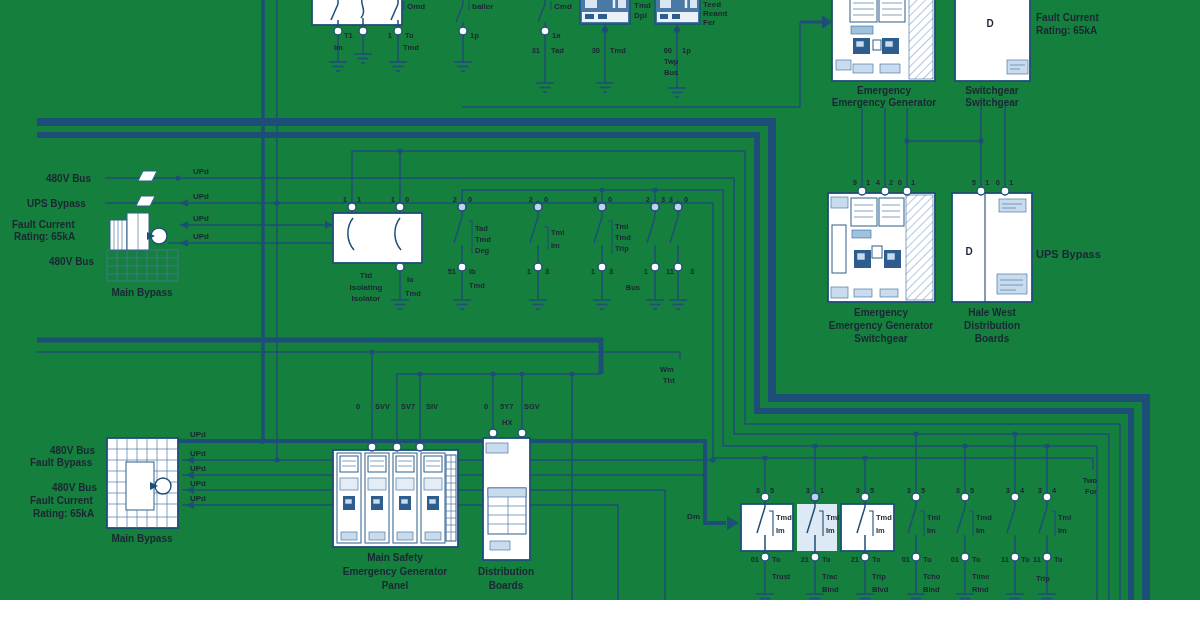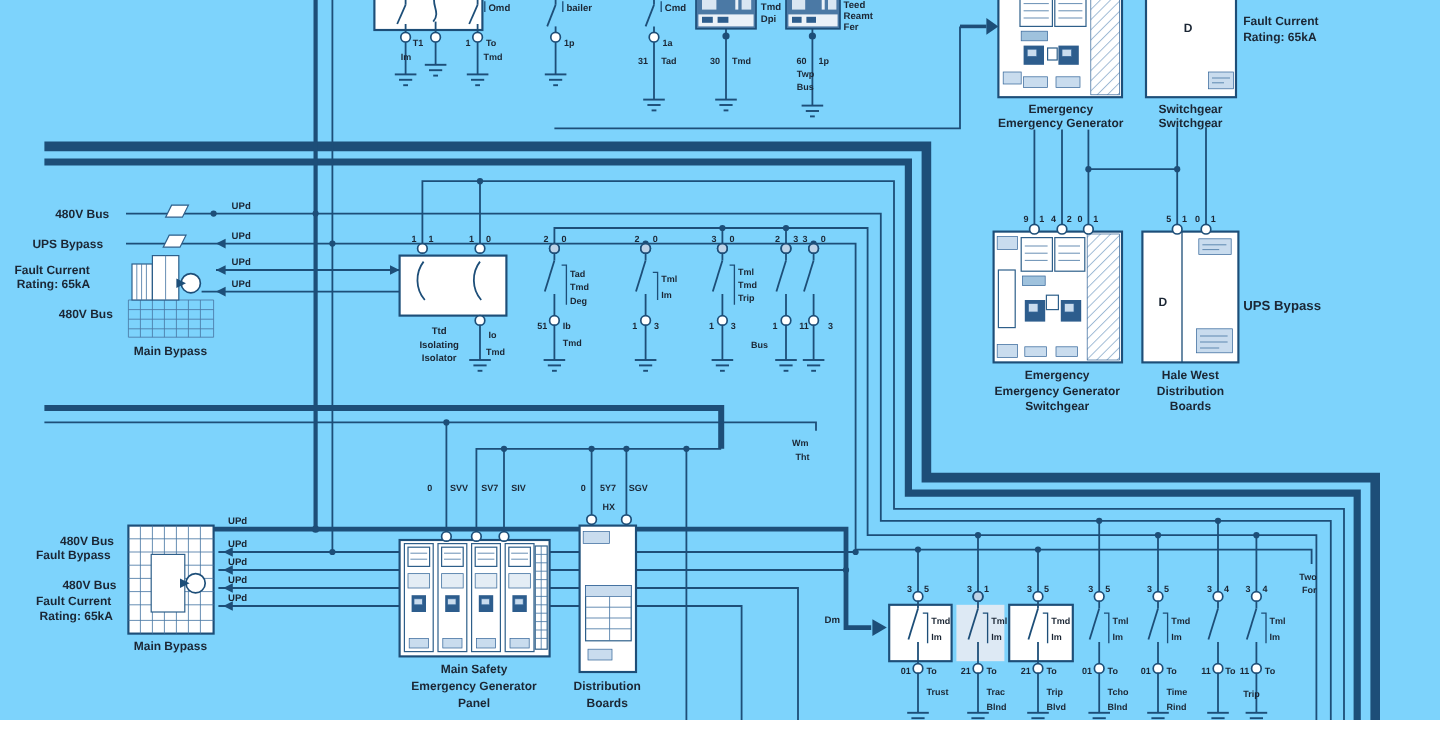--- a/index.html
+++ b/index.html
@@ -1,16 +1,16 @@
 <!DOCTYPE html>
 <html><head>
 <meta charset="utf-8">
 <style>
   html,body{margin:0;padding:0;background:#fff;}
-  .stage{width:1200px;height:600px;position:relative;background:#7dd3fc;overflow:hidden;}
+  .stage{width:1200px;height:600px;position:relative;background:#15803d;overflow:hidden;}
   svg{display:block;}
   .ln{stroke:#1d4e78;stroke-width:1.5;fill:none;}
   .ln1{stroke:#1d4e78;stroke-width:1.1;fill:none;}
   .th{stroke:#1d4e78;fill:none;}
   .bx{fill:#fff;stroke:#1d4e78;stroke-width:1.8;}
   .bxt{fill:#fff;stroke:#2e5f8a;stroke-width:1;}
   .grid{stroke:#4a78a4;stroke-width:.7;fill:none;}
   .tint{fill:#c9dcee;stroke:#36679a;stroke-width:.6;}
   .tint2{fill:#9fc2dd;stroke:#36679a;stroke-width:.6;}
   .dark{fill:#2d5d8d;stroke:none;}

